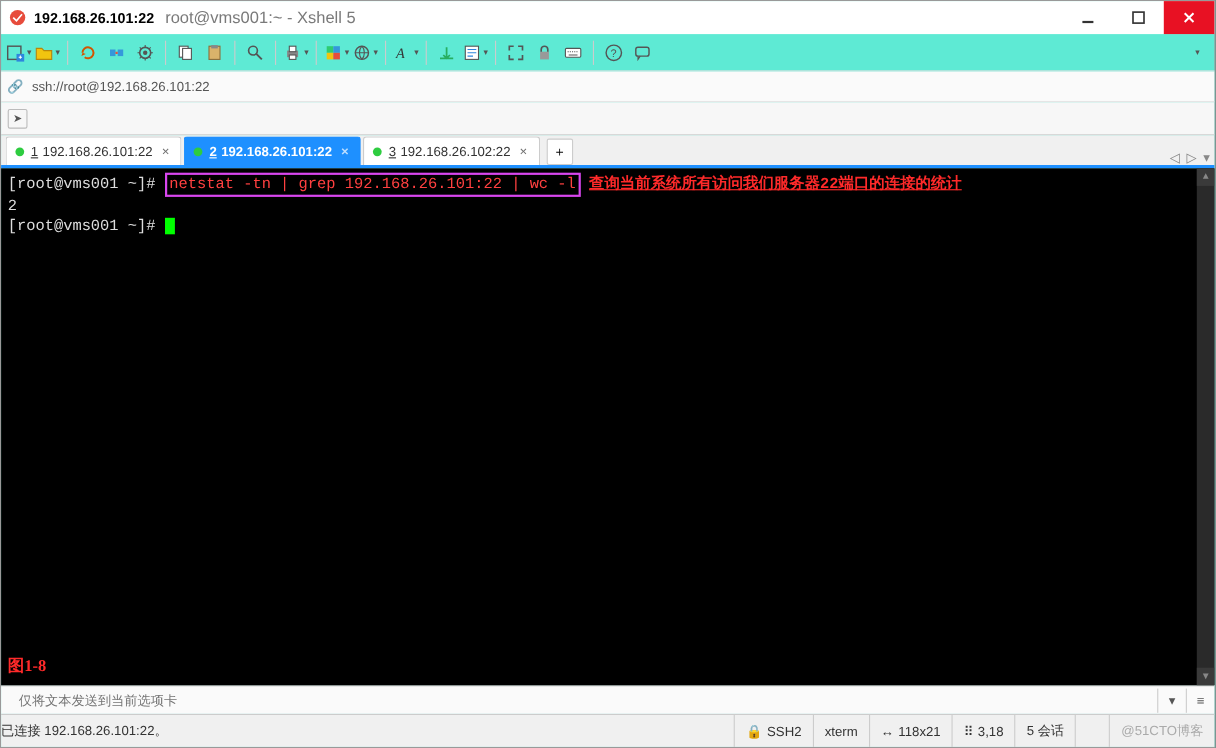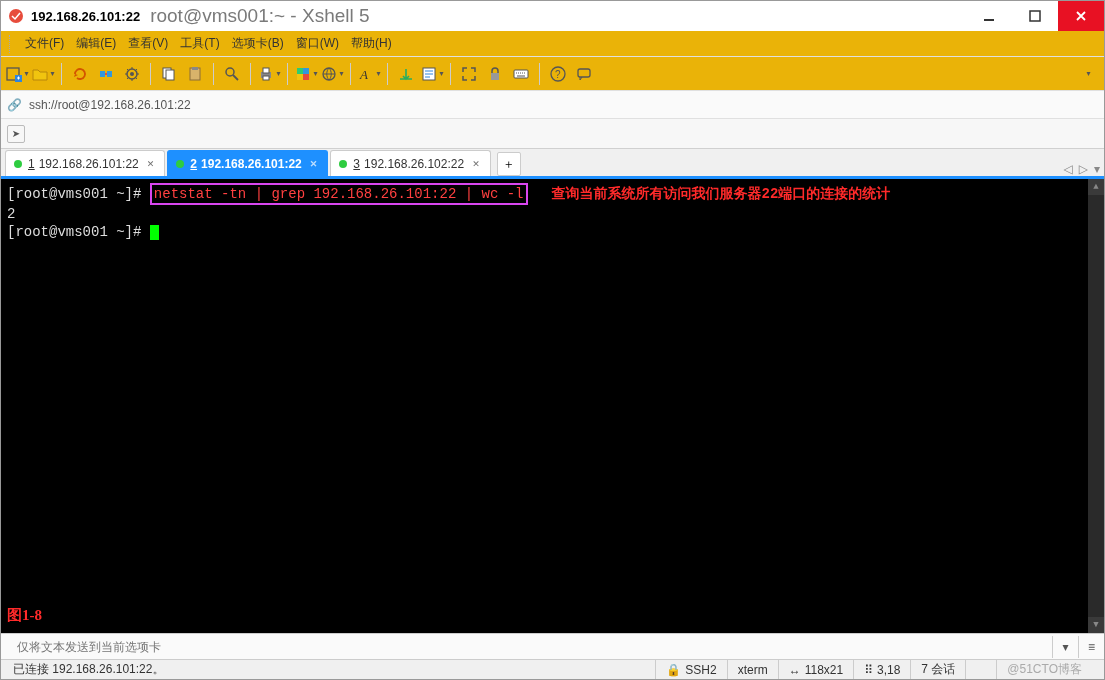--- a/index.html
+++ b/index.html
@@ -1,21 +1,21 @@
 <!DOCTYPE html>
 <html><head>
 <meta charset="utf-8">
 <style>
   * { margin:0; padding:0; box-sizing:border-box; }
   body { font-family:"Microsoft YaHei","Segoe UI",Tahoma,sans-serif; font-size:12px; background:#f0f0f0; width:1105px; height:680px; overflow:hidden; position:relative; }
-  .window { width:1105px; height:680px; background:#eab308; display:flex; flex-direction:column; border:1px solid #999; }
+  .window { width:1105px; height:680px; background:#5eead4; display:flex; flex-direction:column; border:1px solid #999; }
   .titlebar { height:30px; background:#fff; display:flex; align-items:center; padding:0 0 0 6px; }
   .app-icon { width:18px; height:18px; margin-right:6px; }
   .title-main { font-weight:bold; font-size:13px; color:#000; margin-right:10px; }
-  .title-sub { font-size:19px; color:#7a7a7a; }
+  .title-sub { font-size:15px; color:#7a7a7a; }
   .winbtns { margin-left:auto; display:flex; }
   .winbtn { width:46px; height:30px; display:flex; align-items:center; justify-content:center; color:#444; }
   .winbtn.close { background:#e81123; color:#fff; }
   .menubar { height:26px; display:flex; align-items:center; padding:0 4px; border-bottom:1px solid #e0e0e0; }
   .menusep { width:6px; height:18px; border-left:1px dotted #aaa; margin:0 4px; }
   .menuitem { padding:2px 6px; color:#333; }
   .toolbar { height:34px; display:flex; align-items:center; padding:0 4px; border-bottom:1px solid #e0e0e0; gap:2px; }
   .tbtn { width:24px; height:24px; display:flex; align-items:center; justify-content:center; color:#333; position:relative; }
   .tbtn .dd { font-size:8px; color:#555; margin-left:1px; }
   .tsep { width:1px; height:22px; background:#ccc; margin:0 4px; }
@@ -29,30 +29,30 @@
   .tab .dot { width:8px; height:8px; border-radius:50%; margin-right:6px; }
   .tab .dot.green { background:#2ecc40; }
   .tab .num { text-decoration:underline; margin-right:4px; }
   .tab .tx { font-size:9px; margin-left:8px; opacity:.7; }
   .addtab { width:24px; height:24px; border:1px solid #ccc; display:flex; align-items:center; justify-content:center; margin-left:4px; background:#fff; border-radius:2px; }
   .tabright { margin-left:auto; display:flex; align-items:center; padding-right:4px; color:#888; gap:6px; }
   .term { flex:1; background:#000; color:#ddd; font-family:Consolas,"Courier New",monospace; font-size:14px; position:relative; padding:4px 6px; overflow:hidden; }
   .term .line { white-space:pre; line-height:18px; }
   .prompt { color:#ddd; }
   .cmdbox { border:2px solid #d946ef; padding:0 2px; color:#ff4040; display:inline-block; }
-  .annot { color:#ff2a2a; font-weight:bold; margin-left:24px; }
+  .annot { color:#ff2a2a; font-weight:bold; margin-left:8px;text-decoration:underline; }
   .cursor { display:inline-block; width:9px; height:15px; background:#00ff00; vertical-align:middle; }
   .figlabel { position:absolute; left:6px; bottom:8px; color:#ff2a2a; font-weight:bold; font-size:15px;font-family:Liberation Serif, serif; }
   .term .scrollbar { position:absolute; right:0; top:0; bottom:0; width:16px; background:#2a2a2a; }
   .term .scrollbar .up, .term .scrollbar .down { height:16px; background:#3a3a3a; color:#888; font-size:9px; display:flex; align-items:center; justify-content:center; }
   .term .scrollbar .down { position:absolute; bottom:0; width:100%; }
   .sendbar { height:26px; border-top:1px solid #ccc; display:flex; align-items:center; background:#fafafa; }
   .sendbar input { flex:1; border:none; background:transparent; height:100%; padding:0 16px; color:#888; font-size:12px; outline:none; }
   .sendbar .side { width:26px; height:22px; border-left:1px solid #ccc; display:flex; align-items:center; justify-content:center; color:#555; }
-  .statusbar { height:20px; border-top:1px solid #ccc; display:flex; align-items:center; padding:0 12px; background:#f0f0f0; color:#333; }
+  .statusbar { height:30px; border-top:1px solid #ccc; display:flex; align-items:center; padding:0 0; background:#f0f0f0; color:#333; }
   .statusbar .spacer { flex:1; }
   .statusbar .cell { padding:0 10px; border-left:1px solid #ccc; height:100%; display:flex; align-items:center; gap:4px; }
   .watermark { color:#aaa; font-size:12px; }
 </style>
 </head>
 <body>
 
 <div class="window">
 
   <div class="titlebar">
@@ -76,30 +76,20 @@
           </svg>
         </div>
       <div class="winbtn close">
           <svg width="12" height="12">
             <path d="M2 2 L10 10 M10 2 L2 10" stroke="#fff" stroke-width="1.8"></path>
           </svg>
         </div>
     </div>
   </div>
 
-  <div class="menubar">
-    <span class="menusep"></span>
-    <span class="menuitem">文件(F)</span>
-    <span class="menuitem">编辑(E)</span>
-    <span class="menuitem">查看(V)</span>
-    <span class="menuitem">工具(T)</span>
-    <span class="menuitem">选项卡(B)</span>
-    <span class="menuitem">窗口(W)</span>
-    <span class="menuitem">帮助(H)</span>
-  </div>
 
   <div class="toolbar">
     <div class="tbtn">
         <svg width="18" height="18">
           <rect x="2" y="3" width="12" height="12" fill="none" stroke="#555" stroke-width="1.3"></rect>
           <rect x="10" y="10" width="7" height="7" fill="#2e86de"></rect>
           <path d="M12 13 h3 M13.5 11.5 v3" stroke="#fff" stroke-width="1"></path>
         </svg>
         <span class="dd">▾</span>
       </div>
@@ -294,18 +284,18 @@
       </span>
     <span class="cell">xterm</span>
     <span class="cell">
         <span>↔</span>
         <span>118x21</span>
       </span>
     <span class="cell">
         <span>⠿</span>
         <span>3,18</span>
       </span>
-    <span class="cell">7 会话</span>
+    <span class="cell">5 会话</span>
     <span class="cell">&nbsp;&nbsp;&nbsp;</span>
     <span class="cell watermark">@51CTO博客</span>
   </div>
 
 </div>
 
 </body></html>

